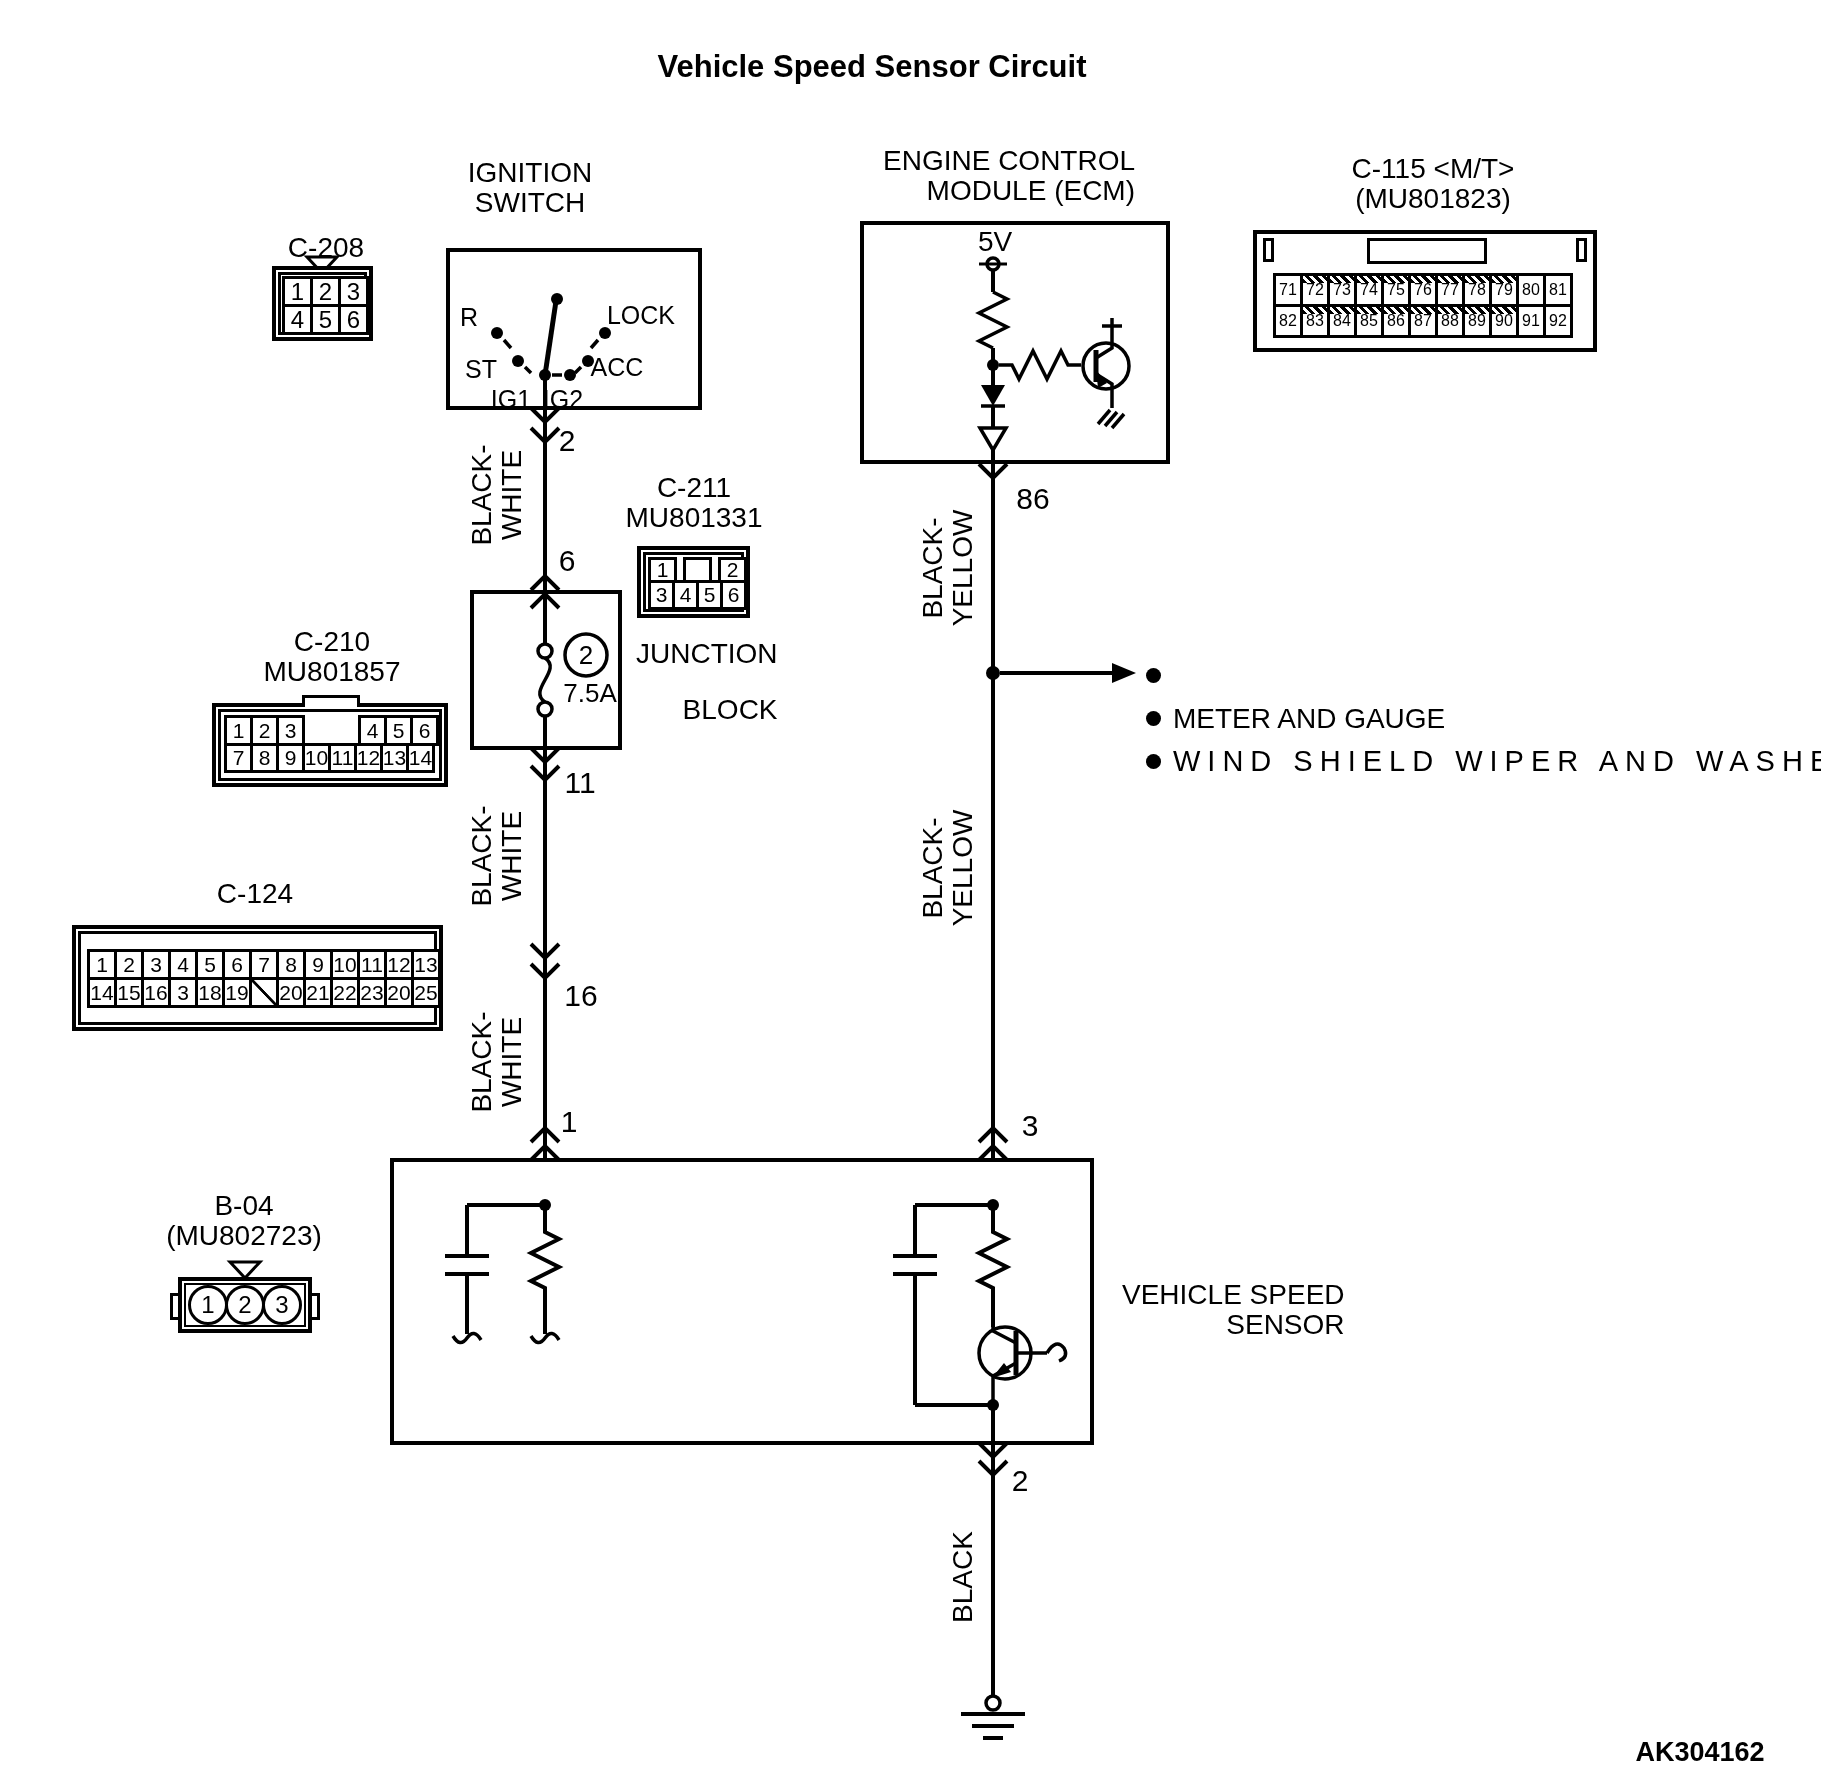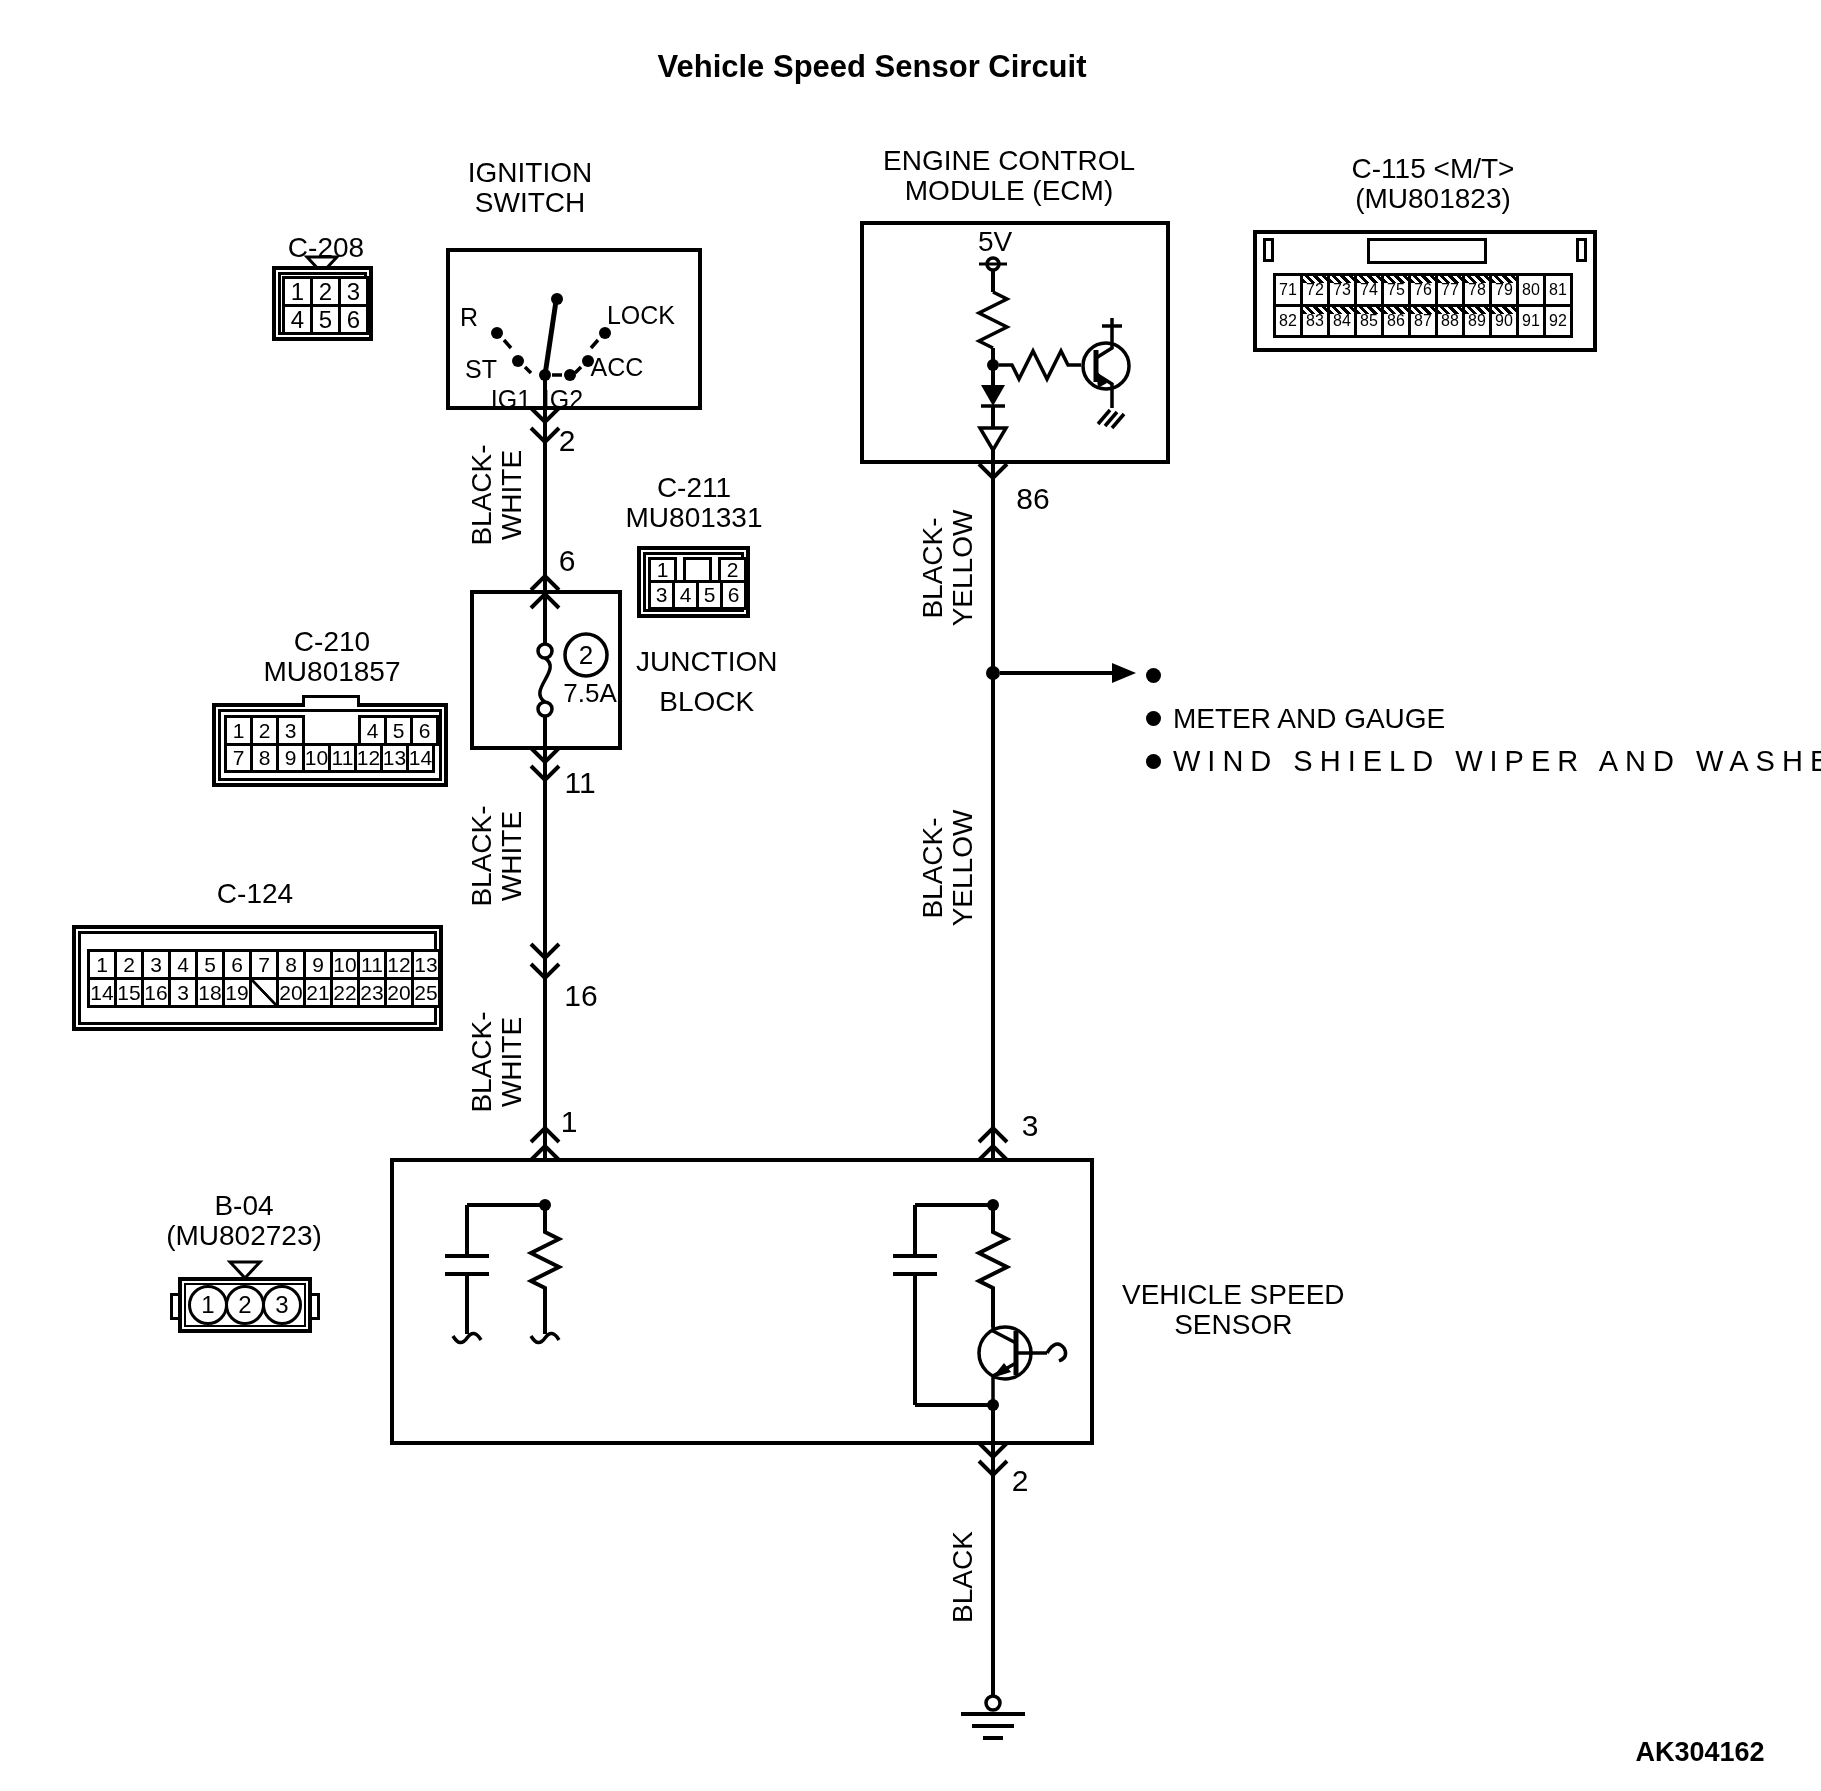--- a/index.html
+++ b/index.html
@@ -1,27 +1,27 @@
 <!DOCTYPE html>
 <html><head>
 <meta charset="utf-8">
 <style>
   html,body{margin:0;padding:0;background:#fff}
   .stage{position:relative;width:1821px;height:1791px;background:#fff;overflow:hidden;
          font-family:"Liberation Sans",sans-serif;color:#000}
   svg.wires{position:absolute;left:0;top:0}
   .lbl{position:absolute;transform:translate(-50%,-50%);white-space:pre-line;text-align:center;
        font-size:28px;line-height:30px}
-  .lbl.left{transform:translate(0,-50%);text-align:center}
+  .lbl.left{transform:translate(0,-50%);text-align:right}
   .lbl.rot{transform:translate(-50%,-50%) rotate(-90deg)}
   .lbl.pin{font-size:30px}
   .lbl.small{font-size:25px}
   .lbl.title{font-weight:bold;font-size:31px}
   .lbl.code{font-weight:bold;font-size:27px}
-  .lbl.lh40{line-height:40px}
+  .lbl.lh40{line-height:56px}
   .lbl.f26{font-size:26px}
 
   
   .conn{position:absolute;border:4px solid #000;background:#fff;box-sizing:border-box}
   .conn .inner{border:3px solid #000;margin:2px;box-sizing:border-box;height:calc(100% - 4px)}
   .row{display:flex}
   .row + .row{margin-top:-3px}
   .cell{border:3px solid #000;display:flex;align-items:center;justify-content:center;
         background:#fff;position:relative;box-sizing:border-box;flex:none}
   .cell + .cell{margin-left:-3px}

